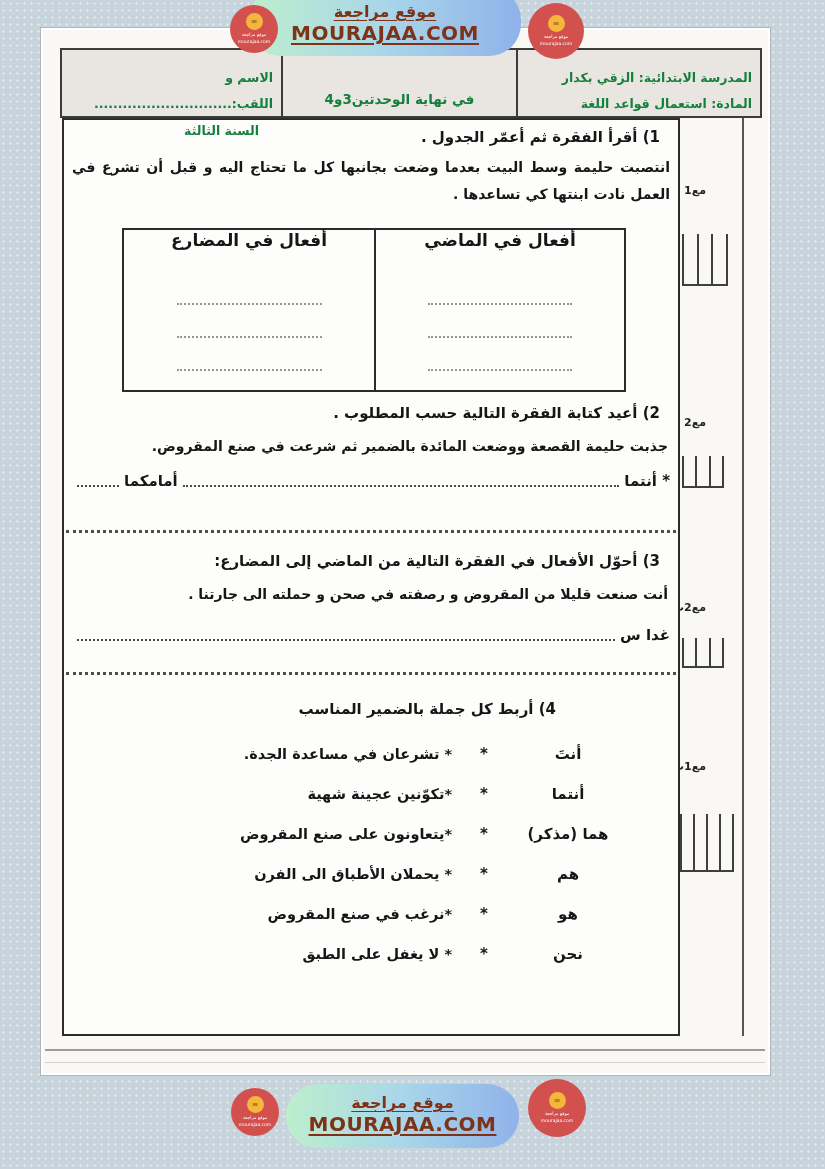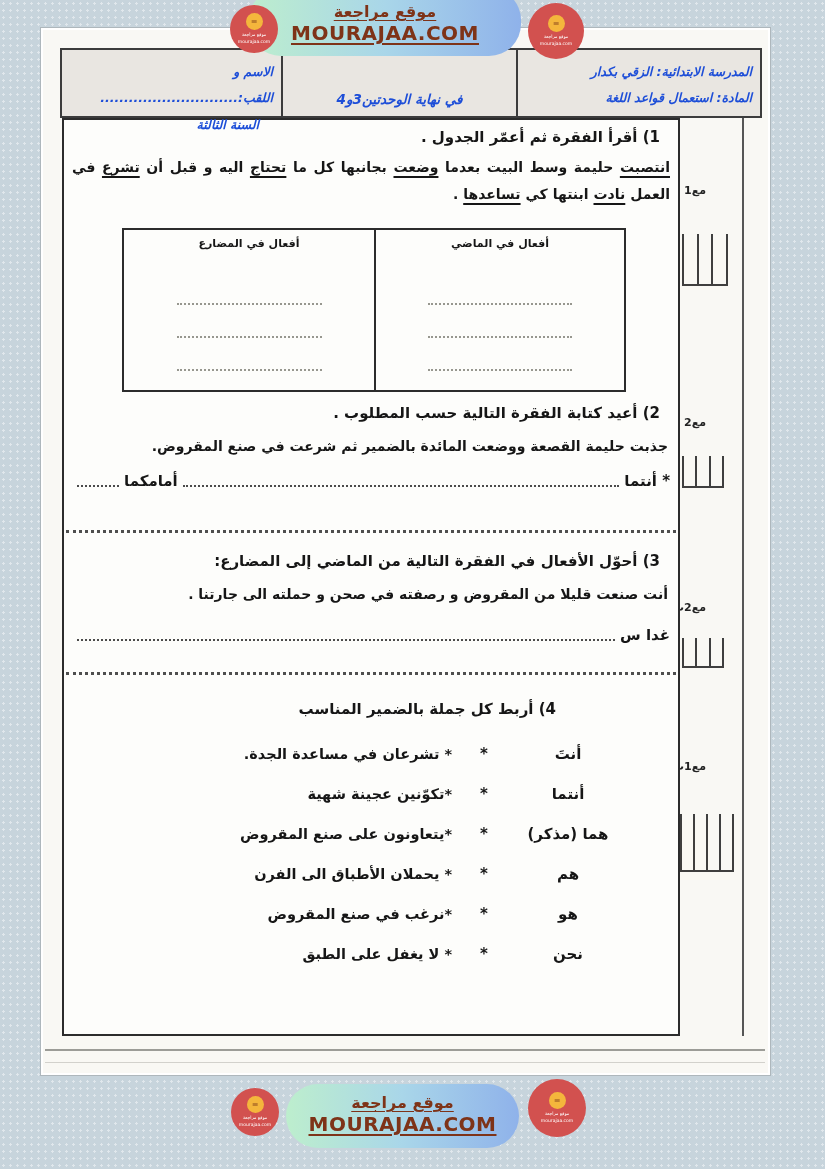--- a/index.html
+++ b/index.html
@@ -22,21 +22,21 @@
   .scanline { position:absolute; left:45px; width:720px; height:0; }
   .scanline.l1 { top:1049px; border-top:2px solid #9c9c97; }
   .scanline.l2 { top:1062px; border-top:1px solid #d2d1cc; }
 
   
   .hdr {
     position:absolute; left:60px; top:48px; width:702px; height:70px;
     border:2px solid #3c3c3c; display:flex; direction:rtl;
     background:#e9e6e1; z-index:2;
   }
-  .hdr-cell { border-left:2px solid #3c3c3c; padding:9px 8px; color:#1d4ed8;font-style:italic; }
+  .hdr-cell { border-left:2px solid #3c3c3c; padding:15px 8px; color:#15803d; }
   .hdr-cell:last-child { border-left:none; }
   .hdr-school { width:244px; font-size:12.5px; font-weight:700; line-height:2.1; }
   .hdr-exam   { width:235px; position:relative; }
   .hdr-exam .exam-line { position:absolute; bottom:9px; left:0; right:0; text-align:center; font-size:13.5px; font-weight:700; }
   .hdr-name   { flex:1; font-size:12.5px; font-weight:700; line-height:2.1; }
   .hdr-name .year { padding-right:14px; letter-spacing:1px; }
 
   
   .content {
     position:absolute; left:62px; top:118px; width:618px; height:918px;
@@ -50,29 +50,29 @@
   .comb span { flex:1; border-left:2px solid #3f3f3f; }
   .m1l { top:66px; }  .m1c { top:116px; right:16px; width:46px; height:52px; }
   .m2l { top:298px; } .m2c { top:338px; right:20px; width:42px; height:32px; }
   .m3l { top:483px; } .m3c { top:520px; right:20px; width:42px; height:30px; }
   .m4l { top:642px; } .m4c { top:696px; right:10px; width:54px; height:58px; }
 
   
   .q-title { position:absolute; right:0; left:0; padding-right:18px; font-size:15px; font-weight:700; }
   .q1-title { top:8px; }
   .q1-para { position:absolute; top:34px; right:8px; left:8px; font-size:14px; font-weight:700; line-height:1.95; text-align:justify; }
-  .uword { text-decoration:underline; text-underline-offset:4px; text-decoration-thickness:1.5px; }
+  .uword { text-underline-offset:4px; text-decoration-thickness:1.5px; }
 
   .vtable {
     position:absolute; top:108px; right:52px; width:504px; height:164px;
     border:2px solid #2c2c2c; display:flex; direction:rtl;
   }
   .vcell { width:50%; text-align:center; }
   .vcell.past { border-left:2px solid #2c2c2c; }
-  .vcell h4 { font-size:11px; font-weight:700; padding-top:7px; }
+  .vcell h4 { font-size:17px; font-weight:700; }
   .blanks { margin-top:22px; }
   .blankline { width:58%; margin:0 auto; height:33px; border-bottom:2px dotted #97978f; }
 
   .q2-title { top:284px;margin-left:19px; }
   .q2-para { position:absolute; top:318px; right:10px; left:10px; font-size:14px; font-weight:700; }
   .ans-line { position:absolute; right:8px; left:8px; display:flex; direction:rtl; align-items:flex-end; font-size:15px; font-weight:700; }
   .q2-ans { top:352px; }
   .q3-ans { top:506px; }
   .ans-line .dots { border-bottom:2.5px dotted #4b4b4b; height:14px; margin:0 5px 3px 5px; }
   .ans-line .grow { flex:1; }

